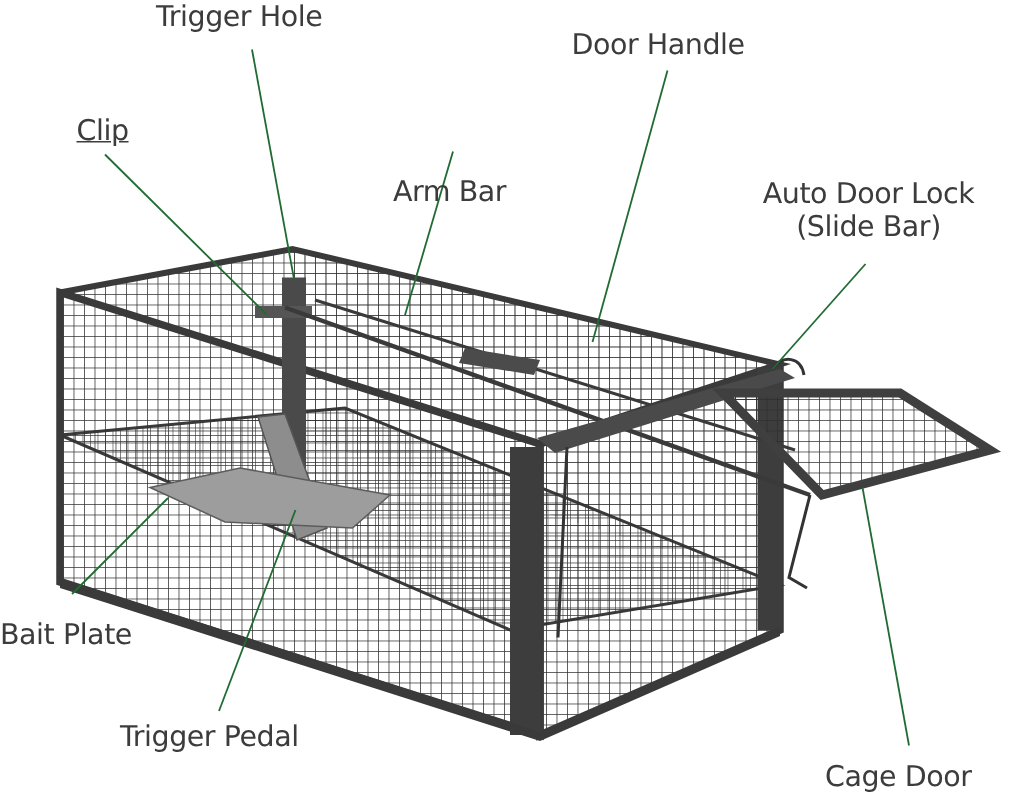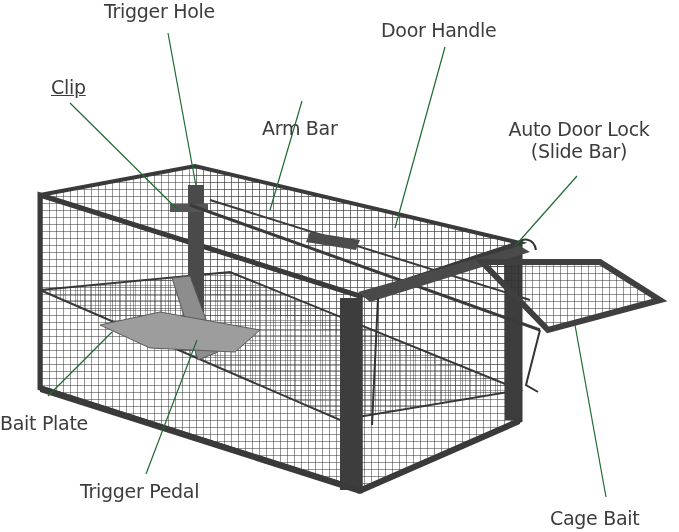--- a/index.html
+++ b/index.html
@@ -74,14 +74,14 @@
   <div class="label" style="left:104px; top:0px;">Trigger Hole</div>
   <div class="label" style="left:51px; top:76px;text-decoration:underline;">Clip</div>
   <div class="label" style="left:262px; top:71px;margin-top:46px;">Arm Bar</div>
   <div class="label" style="left:381px; top:19px;">Door Handle</div>
   <div class="label center" style="left:499px; top:118px; width:160px;">
     <div>Auto Door Lock</div>
     <div>(Slide Bar)</div>
   </div>
   <div class="label" style="left:0px; top:412px;">Bait Plate</div>
   <div class="label" style="left:80px; top:480px;">Trigger Pedal</div>
-  <div class="label" style="left:550px; top:507px;">Cage Bait</div>
+  <div class="label" style="left:550px; top:507px;">Cage Door</div>
 </div>
 
 </body></html>

